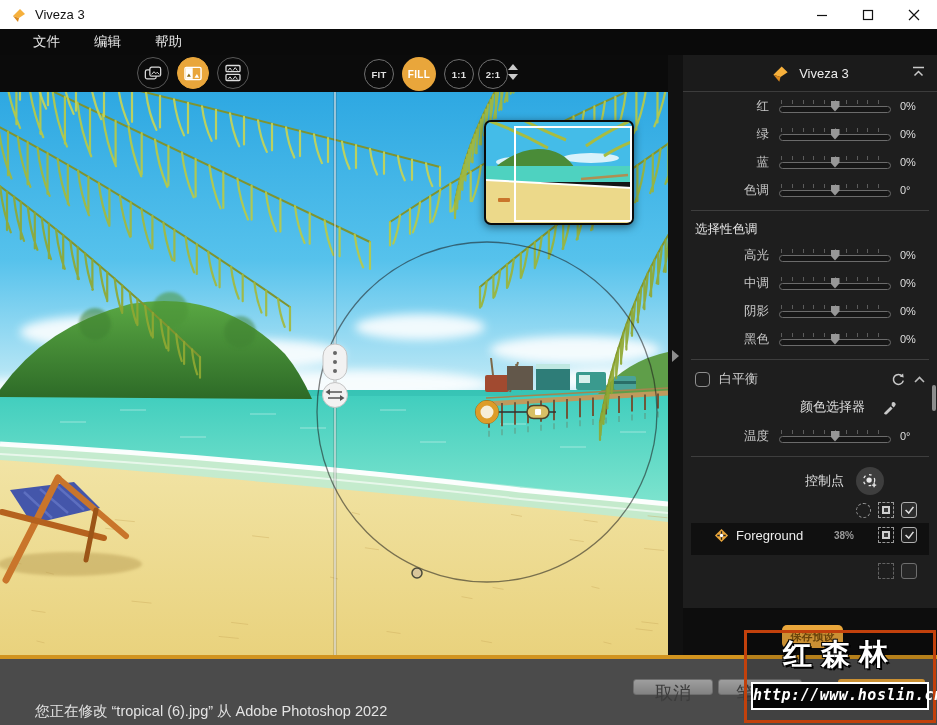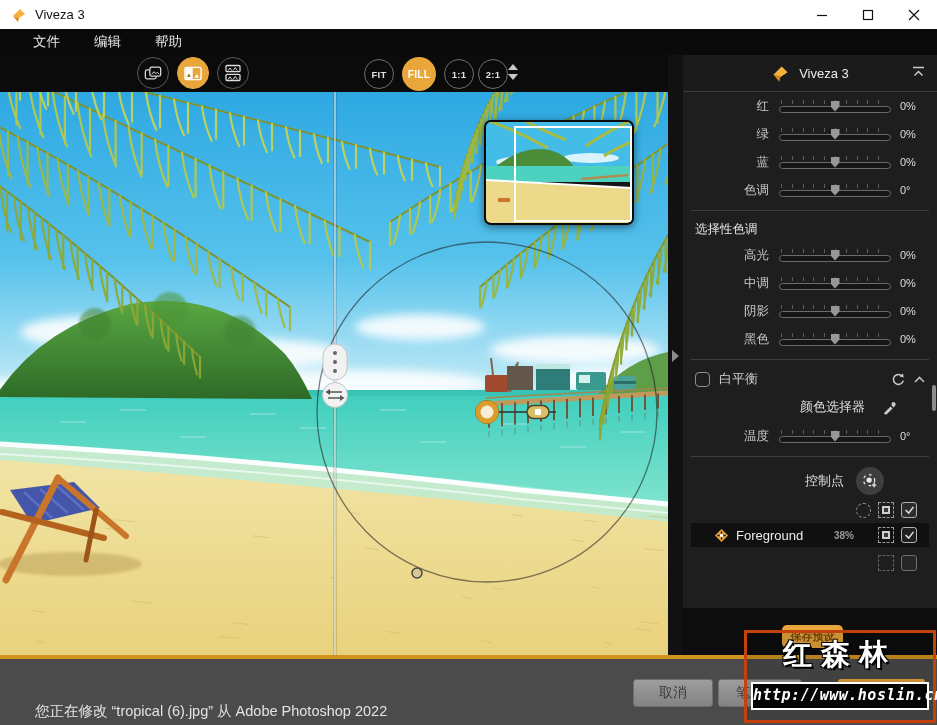--- a/index.html
+++ b/index.html
@@ -72,33 +72,33 @@
           align-items:center;justify-content:center;}
   .cplist-head{display:flex;align-items:center;justify-content:flex-end;height:22px;padding-right:20px;gap:7px;}
   .dash-circle{width:15px;height:15px;border:1.5px dashed #999;border-radius:50%;box-sizing:border-box;}
   .maskicon{width:16px;height:16px;border:1px dashed #9a9a9a;box-sizing:border-box;display:flex;
             align-items:center;justify-content:center;}
   .maskicon .m1{width:8px;height:8px;background:#cfcfcf;display:flex;align-items:center;justify-content:center;}
   .maskicon .m2{width:4px;height:4px;background:#3a3a3a;}
   .checkicon{width:16px;height:16px;border:1.5px solid #b0b0b0;border-radius:3px;box-sizing:border-box;
              background:rgba(255,255,255,.07);display:flex;align-items:center;justify-content:center;}
   .fgrow{display:flex;align-items:center;height:24px;margin:2px 8px 0 8px;background:#101010;
-         padding:0 12px 0 23px;gap:7px;}
+         padding:0 12px 8px 23px;gap:7px;}
   .fgname{color:#ececec;font-size:13px;margin-left:0px;}
   .fgpct{margin-left:auto;color:#9a9a9a;font-size:10px;margin-right:17px;font-weight:bold;}
   .partialrow{display:flex;justify-content:flex-end;gap:7px;padding-right:20px;margin-top:8px;opacity:.55;}
   .savebtn{position:absolute;left:99px;top:17px;width:61px;height:23px;background:#E9A63B;border:none;
            border-radius:5px;color:#7a4f0e;font-size:11px;font-weight:bold;font-family:inherit;}
   .scrollbar{position:absolute;right:1px;top:293px;width:4px;height:26px;background:#8d8d8d;border-radius:2px;}
   
   .gold-sep{position:absolute;left:0;top:655px;width:937px;height:4px;background:#D2941F;}
   .statusbar{position:absolute;left:0;top:659px;width:937px;height:66px;background:#4b4b4b;}
   .statusmsg{position:absolute;left:35px;top:43px;color:#e3e3e3;font-size:14.5px;}
-  .graybtn{position:absolute;top:20px;height:28px;border-radius:3px;border:1px solid #6e6e6e;
-           background:linear-gradient(#9e9e9e,#828282);color:#3c3c3c;font-size:14px;font-family:inherit;}
+  .graybtn{position:absolute;top:20px;height:16px;border-radius:3px;border:1px solid #6e6e6e;
+           background:linear-gradient(#9e9e9e,#828282);color:#3c3c3c;font-size:18px;font-family:inherit;}
   .okbtn{position:absolute;top:20px;height:28px;border-radius:3px;border:none;
          background:#E9A63B;color:#7a4f0e;font-size:14px;font-weight:bold;font-family:inherit;}
   
   .watermark{position:absolute;left:744px;top:630px;width:192px;height:93px;border:3px solid #c2410c;
              box-sizing:border-box;background:rgba(0,0,0,.13);z-index:50;}
   .wm-title{position:absolute;left:0;right:0;top:2px;text-align:center;color:#fff;font-size:29px;font-weight:bold;
             letter-spacing:9px;text-shadow:2px 2px 0 #000,-1px -1px 0 #000,1px -1px 0 #000,-1px 1px 0 #000;}
   .wm-url{position:absolute;left:4px;right:4px;top:49px;height:28px;background:#050505;border:2px solid #fff;
           box-sizing:border-box;color:#fff;font:bold italic 15px "DejaVu Sans Mono",monospace;
           text-align:center;line-height:23px;letter-spacing:.5px;}

